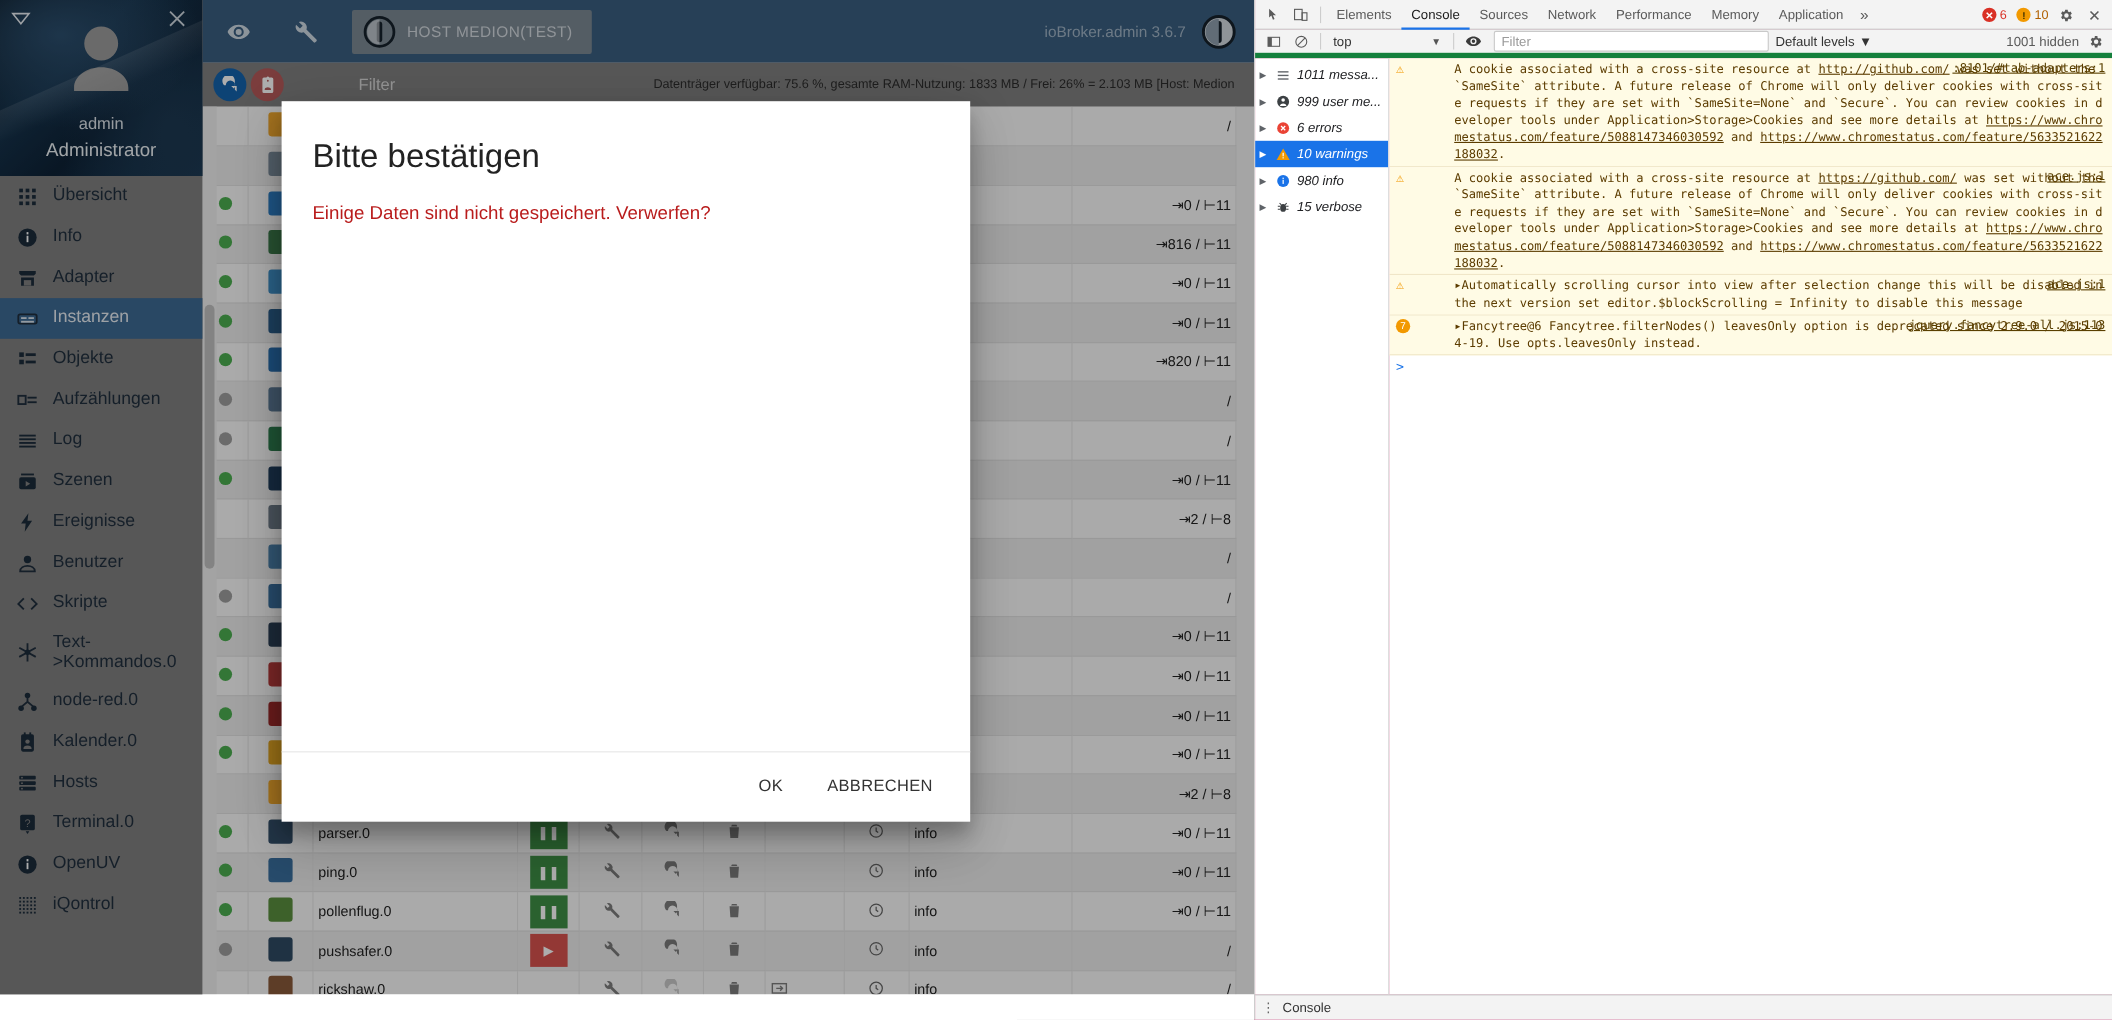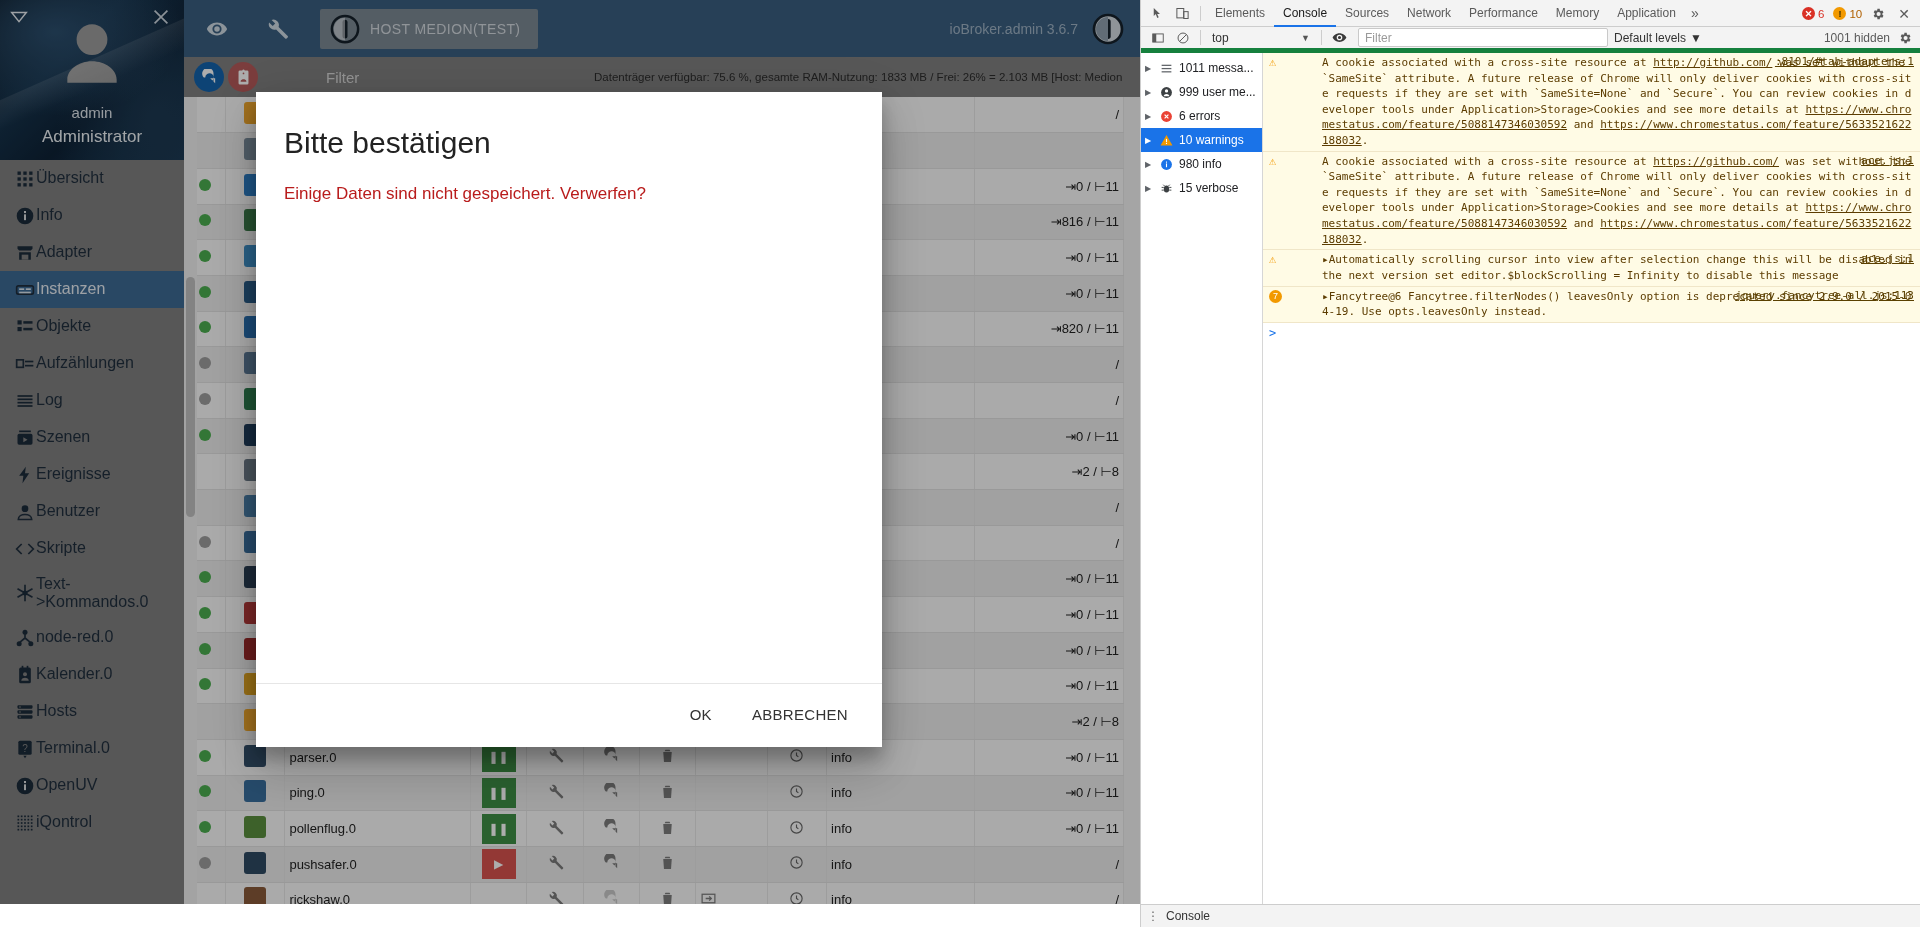--- a/index.html
+++ b/index.html
@@ -43,21 +43,21 @@
     position:absolute; left:0; right:0; top:104px; text-align:center;
     color:#dde4ea; font-size:15px;
   }
   .sb-role {
     position:absolute; left:0; right:0; top:127px; text-align:center;
     color:#eef3f7; font-size:17px;
   }
 
   .sb-list { position:absolute; top:160px; left:0; right:0; }
   .sb-item {
-    display:flex; align-items:center; 
+    display:flex; align-items:center; gap:12px;
     height:37px; padding:0 10px 0 14px;
     color:#1f2e3d; font-size:16px; cursor:pointer;
   }
   .sb-item.tall { height:52px; }
   .sb-item .ic { width:22px; height:22px; flex:0 0 22px; display:flex; align-items:center; justify-content:center; }
   .sb-item .ic svg { width:20px; height:20px; fill:#1b2b3a; }
   .sb-item .lbl { line-height:1.14; white-space:pre-line; }
   .sb-item.active { background:#3d6a94; }
   .sb-item.active .lbl { color:#e8eef4; }
   .sb-item.active .ic svg { fill:#d9e3ec; }
@@ -195,21 +195,21 @@
     width:122px; flex:0 0 122px; border-right:1px solid #d6d6d6; background:#fff;
     padding-top:3px; font-size:12px; overflow:hidden;
   }
   .side-row {
     display:flex; align-items:center; gap:5px; height:24px; padding-left:4px; cursor:pointer; color:#202124;
   }
   .side-row .tri { width:9px; color:#5f6368; font-size:8px; }
   .side-row .si { width:15px; height:15px; display:flex; align-items:center; justify-content:center; }
   .side-row.sel { background:#1a73e8; color:#fff; }
   .side-row.sel .tri { color:#fff; }
-  .side-row .txt { white-space:nowrap; overflow:hidden; text-overflow:ellipsis; }
+  .side-row .txt { white-space:nowrap; overflow:hidden; text-overflow:ellipsis;font-style:italic; }
 
   .dt-console {
     flex:1; min-width:0; overflow:hidden; background:#fff;
     font-family:"DejaVu Sans Mono", monospace; font-size:11px;
   }
   .msg { display:flex; gap:4px; padding:2px 4px 2px 6px; border-bottom:1px solid #f0e6c8; background:#fffbe5; position:relative; }
   .msg.warn { background:#fffbe5; color:#5c3c00; }
   .msg .mi { flex:0 0 13px; padding-top:1px; }
   .msg .mtext { flex:1; min-width:0; line-height:1.42; color:#5c3c00; word-break:break-all;margin-left:36px; }
   .msg .msrc { position:absolute; right:6px; top:2px; color:#5a4000; text-decoration:underline; white-space:nowrap; }

